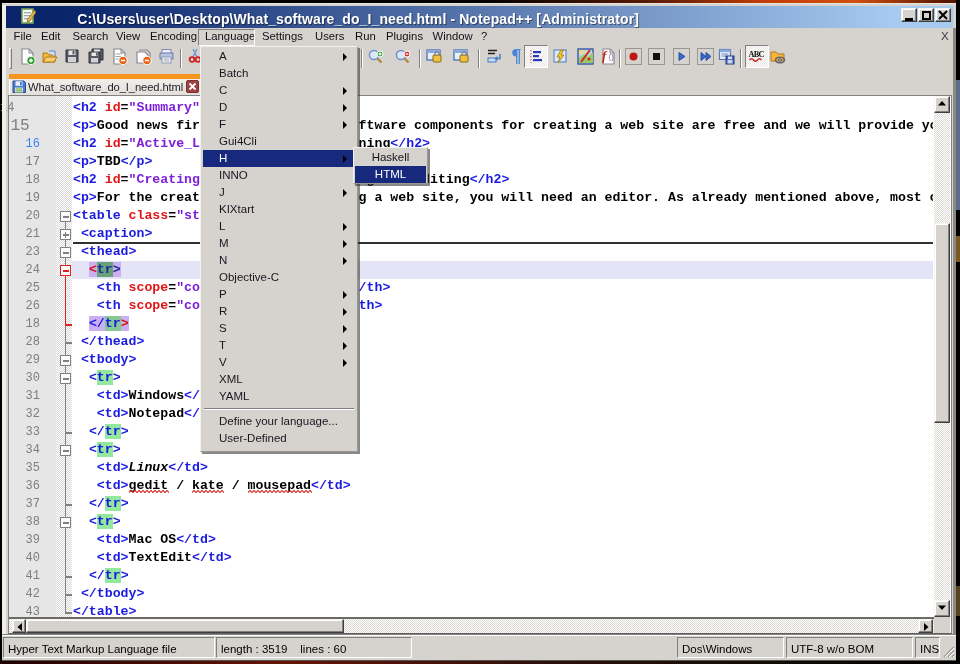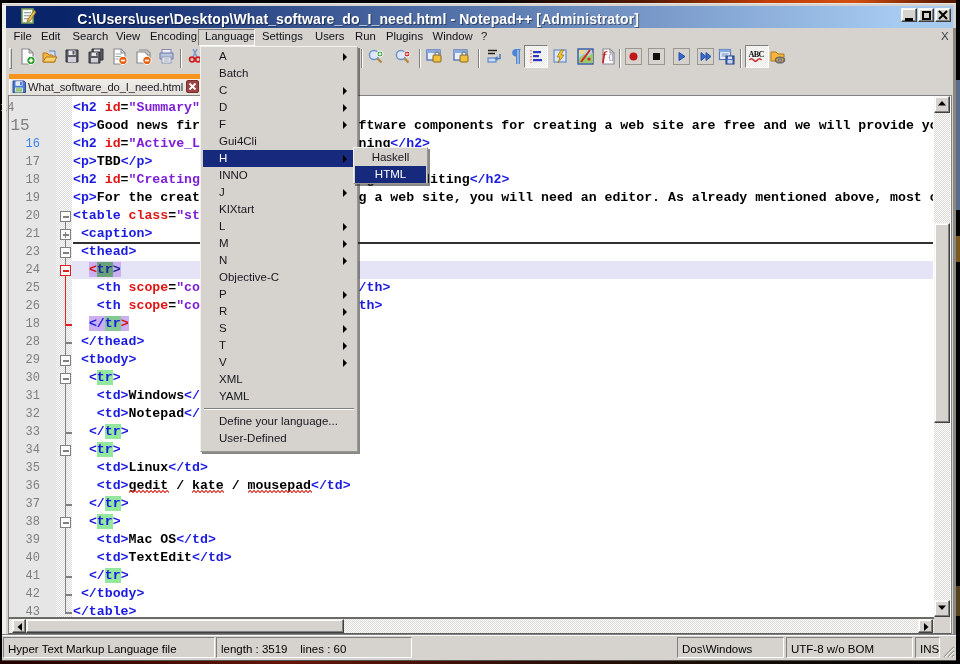--- a/index.html
+++ b/index.html
@@ -316,21 +316,21 @@
 <div class="cl" style="left:73.0px;top:279px;"><span style="color:#000000;">   </span><span style="color:#1a1ae0;">&lt;th </span><span style="color:#e01616;">scope</span><span style="color:#000000;">=</span><span style="color:#7d1fd9;">"col"</span><span style="color:#1a1ae0;">&gt;</span><span style="color:#000000;">Operating system</span><span style="color:#1a1ae0;">&lt;/th&gt;</span></div>
 <div class="cl" style="left:73.0px;top:297px;"><span style="color:#000000;">   </span><span style="color:#1a1ae0;">&lt;th </span><span style="color:#e01616;">scope</span><span style="color:#000000;">=</span><span style="color:#7d1fd9;">"col"</span><span style="color:#1a1ae0;">&gt;</span><span style="color:#000000;">Editor programs</span><span style="color:#1a1ae0;">&lt;/th&gt;</span></div>
 <div class="cl" style="left:73.0px;top:315px;"><span style="color:#000000;">  </span><span style="background:#ccaff1;color:#1a1ae0;">&lt;/</span><span style="background:#85c795;color:#1a1ae0;">tr</span><span style="background:#ccaff1;color:#d01010;">&gt;</span></div>
 <div class="cl" style="left:73.0px;top:333px;"><span style="color:#000000;"> </span><span style="color:#1a1ae0;">&lt;/thead&gt;</span></div>
 <div class="cl" style="left:73.0px;top:351px;"><span style="color:#000000;"> </span><span style="color:#1a1ae0;">&lt;tbody&gt;</span></div>
 <div class="cl" style="left:73.0px;top:369px;"><span style="color:#000000;">  </span><span style="color:#1a1ae0;">&lt;</span><span style="background:#93e89e;color:#1a1ae0;">tr</span><span style="color:#1a1ae0;">&gt;</span></div>
 <div class="cl" style="left:73.0px;top:387px;"><span style="color:#000000;">   </span><span style="color:#1a1ae0;">&lt;td&gt;</span><span style="color:#000000;">Windows</span><span style="color:#1a1ae0;">&lt;/td&gt;</span></div>
 <div class="cl" style="left:73.0px;top:405px;"><span style="color:#000000;">   </span><span style="color:#1a1ae0;">&lt;td&gt;</span><span style="color:#000000;">Notepad</span><span style="color:#1a1ae0;">&lt;/td&gt;</span></div>
 <div class="cl" style="left:73.0px;top:423px;"><span style="color:#000000;">  </span><span style="color:#1a1ae0;">&lt;/</span><span style="background:#93e89e;color:#1a1ae0;">tr</span><span style="color:#1a1ae0;">&gt;</span></div>
 <div class="cl" style="left:73.0px;top:441px;"><span style="color:#000000;">  </span><span style="color:#1a1ae0;">&lt;</span><span style="background:#93e89e;color:#1a1ae0;">tr</span><span style="color:#1a1ae0;">&gt;</span></div>
-<div class="cl" style="left:73.0px;top:459px;"><span style="color:#000000;">   </span><span style="color:#1a1ae0;">&lt;td&gt;</span><span style="color:#000000;">Linux</span><span style="color:#1a1ae0;">&lt;/td&gt;</span></div>
+<div class="cl" style="left:73.0px;top:459px;"><span style="color:#000000;">   </span><span style="color:#1a1ae0;">&lt;td&gt;</span><span style="color:#000000;font-style:italic;">Linux</span><span style="color:#1a1ae0;">&lt;/td&gt;</span></div>
 <div class="cl" style="left:73.0px;top:477px;"><span style="color:#000000;">   </span><span style="color:#1a1ae0;">&lt;td&gt;</span><span style="color:#000000;">gedit / kate / mousepad</span><span style="color:#1a1ae0;">&lt;/td&gt;</span></div>
 <div style="left:128.6px;top:490.2px;width:40px;height:3px;">
     <svg width="40" height="3" viewBox="0 0 40 3" preserveAspectRatio="none">
       <polyline points="0,2.6 2,0.4 4,2.6 6,0.4 8,2.6 10,0.4 12,2.6 14,0.4 16,2.6 18,0.4 20,2.6 22,0.4 24,2.6 26,0.4 28,2.6 30,0.4 32,2.6 34,0.4 36,2.6 38,0.4 40,2.6" fill="none" stroke="#d42a1e" stroke-width="1.1"></polyline>
     </svg>
   </div>
 <div style="left:192.1px;top:490.2px;width:32px;height:3px;">
     <svg width="32" height="3" viewBox="0 0 32 3" preserveAspectRatio="none">
       <polyline points="0,2.6 2,0.4 4,2.6 6,0.4 8,2.6 10,0.4 12,2.6 14,0.4 16,2.6 18,0.4 20,2.6 22,0.4 24,2.6 26,0.4 28,2.6 30,0.4 32,2.6" fill="none" stroke="#d42a1e" stroke-width="1.1"></polyline>
     </svg>

